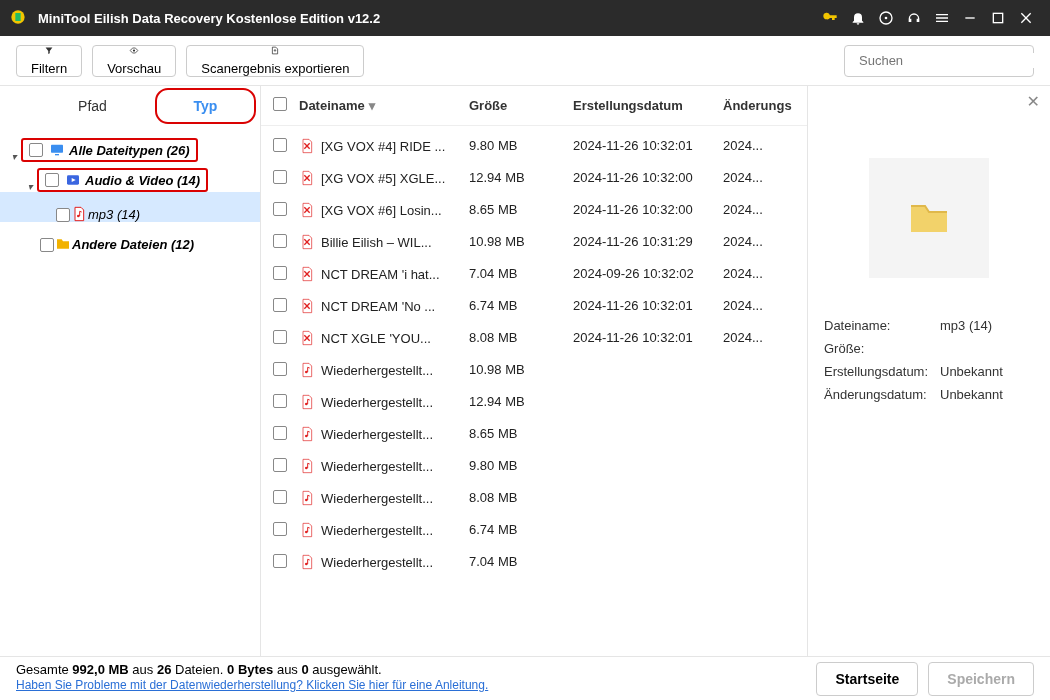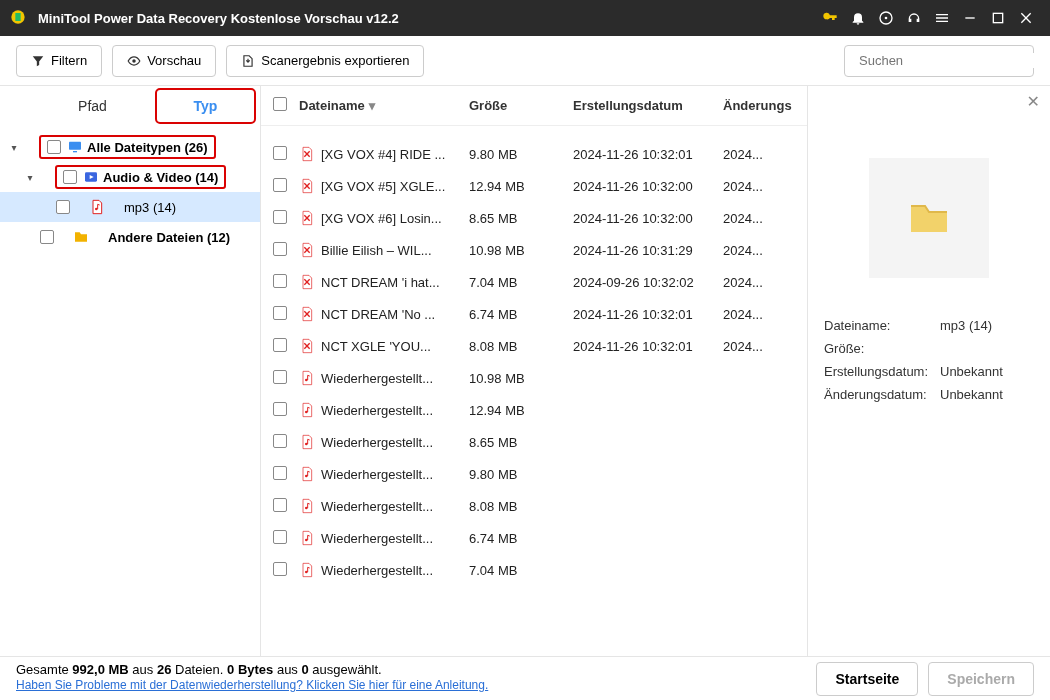--- a/index.html
+++ b/index.html
@@ -6,55 +6,55 @@
   html, body { width: 1050px; height: 700px; overflow: hidden; background: #fff; }
 
   .titlebar { height: 36px; background: #2b2b2b; color: #fff; display: flex; align-items: center; padding: 0 10px; font-size: 13px; }
   .titlebar .logo { width: 18px; height: 18px; margin-right: 10px; }
   .titlebar .title { flex: 1; font-weight: 600; }
   .titlebar .icon { width: 28px; height: 28px; display: flex; align-items: center; justify-content: center; cursor: pointer; }
   .titlebar svg { width: 16px; height: 16px; fill: #fff; }
   .titlebar .key svg { fill: #f2c500; }
 
   .toolbar { height: 50px; display: flex; align-items: center; padding: 8px 16px; gap: 10px; border-bottom: 1px solid #e5e5e5; }
-  .toolbar button { height: 32px; padding: 0 14px; background: #fff; border: 1px solid #ccc; border-radius: 4px; font-size: 13px; display: inline-flex; align-items: center; gap: 6px; cursor: pointer; }
+  .toolbar button { height: 32px; padding: 0 14px; background: #fff; border: 1px solid #ccc; border-radius: 4px; font-size: 13px; display: inline-flex; align-items: center; gap: 6px; cursor: pointer; flex-direction: column; }
   .toolbar .spacer { flex: 1; }
   .search-box { width: 190px; height: 32px; border: 1px solid #ccc; border-radius: 4px; display: flex; align-items: center; padding: 0 8px; gap: 6px; }
   .search-box input { border: none; outline: none; flex: 1; font-size: 13px; }
   .search-box svg { width: 14px; height: 14px; fill: #666; }
 
   .content { display: flex; height: 570px; }
   .sidebar { width: 261px; border-right: 1px solid #e5e5e5; padding-top: 0; }
   .tabs { display: flex; height: 40px; padding-left: 44px; }
   .tab { flex: 1; display: flex; align-items: center; justify-content: center; font-size: 14px; cursor: pointer; color: #333; }
   .tab.active { color: #3a8ef0; font-weight: 600; }
-  .tab.active-wrap { border: 2px solid #da0202; border-radius: 5px; margin: 2px 4px 2px 14px; }
+  .tab.active-wrap { border: 2px solid #da0202; border-radius: 13px; margin: 2px 4px 2px 14px; }
   .tree { padding: 6px 0; font-size: 13px; }
-  .tree-row { display: flex; align-items: center; height: 30px; padding-left: 8px; gap: 19px; cursor: pointer; }
+  .tree-row { display: flex; align-items: flex-end; height: 30px; padding-left: 8px; gap: 1px; cursor: pointer; font-style: italic; }
   .tree-row.level1 { padding-left: 24px; }
   .tree-row.level2 { padding-left: 56px; }
   .tree-row.level2b { padding-left: 56px; }
   .tree-row.selected { background: #d6e9ff; }
   .tree-row .caret { width: 12px; display: inline-flex; justify-content: center; }
   .tree-row .cb { width: 14px; height: 14px; border: 1px solid #888; border-radius: 2px; background: #fff; }
   .node-icon { width: 16px; height: 16px; display: inline-flex; align-items: center; justify-content: center; }
   .red-box { display:inline-flex; align-items:center; gap:4px; border:2px solid #da0202; border-radius:3px; padding: 2px 6px; }
   .red-box .cb { margin-right:2px; }
   .label { white-space: nowrap; font-weight: 600; }
   .label.plain { font-weight: 400; }
 
   .filegrid { flex: 1; display: flex; flex-direction: column; border-right: 1px solid #e5e5e5; width: 540px; min-width: 0; gap: 12px; }
   .grid-header { display: flex; height: 40px; align-items: center; font-size: 13px; font-weight: 600; color: #333; border-bottom: 1px solid #eee; padding: 0 12px; }
   .grid-header .col-cb { width: 26px; }
   .grid-header .col-name { width: 170px; display:flex; align-items:center; gap:4px;}
   .grid-header .col-size { width: 104px; }
   .grid-header .col-created { width: 150px; }
   .grid-header .col-mod { width: 60px; }
   .grid-body { flex: 1; overflow: hidden; }
-  .row { display: flex; height: 32px; align-items: center; padding: 0 12px; font-size: 13px; color: #222; }
+  .row { display: flex; height: 32px; align-items: flex-start; padding: 0 12px; font-size: 13px; color: #222; }
   .row .col-cb { width: 26px; }
   .row .col-name { width: 170px; display:flex; align-items:center; gap:6px; overflow:hidden; white-space:nowrap; text-overflow:ellipsis;}
   .row .col-size { width: 104px; }
   .row .col-created { width: 150px; }
   .row .col-mod { width: 60px; overflow:hidden; text-overflow:ellipsis; white-space:nowrap;}
   .cb2 { width: 14px; height: 14px; border: 1px solid #888; border-radius: 2px; background:#fff; display:inline-block; }
   .ficon { width:16px; height:16px; }
   .name-text{ overflow:hidden; text-overflow:ellipsis; white-space:nowrap; max-width:130px; display:inline-block;}
 
   .details { width: 242px; padding: 12px 16px; position: relative; font-size: 13px; color:#333;}
@@ -76,21 +76,21 @@
 </head>
 <body>
 
 <div class="titlebar">
   <span class="logo">
     <svg viewBox="0 0 24 24">
         <circle cx="12" cy="12" r="10" fill="#f2c500"></circle>
         <rect x="8" y="6" width="8" height="12" fill="#2b6"></rect>
       </svg>
   </span>
-  <span class="title">MiniTool Power Data Recovery Kostenlose Vorschau v12.2</span>
+  <span class="title">MiniTool Eilish Data Recovery Kostenlose Edition v12.2</span>
   <span class="icon key">
       <svg viewBox="0 0 24 24">
         <path d="M7 14a5 5 0 1 1 4.9-6H22v4h-3v3h-4v-3h-3.1A5 5 0 0 1 7 14z"></path>
       </svg>
     </span>
   <span class="icon">
       <svg viewBox="0 0 24 24">
         <path d="M12 22a2 2 0 0 0 2-2h-4a2 2 0 0 0 2 2zm6-6V11a6 6 0 1 0-12 0v5l-2 2v1h16v-1z"></path>
       </svg>
     </span>

